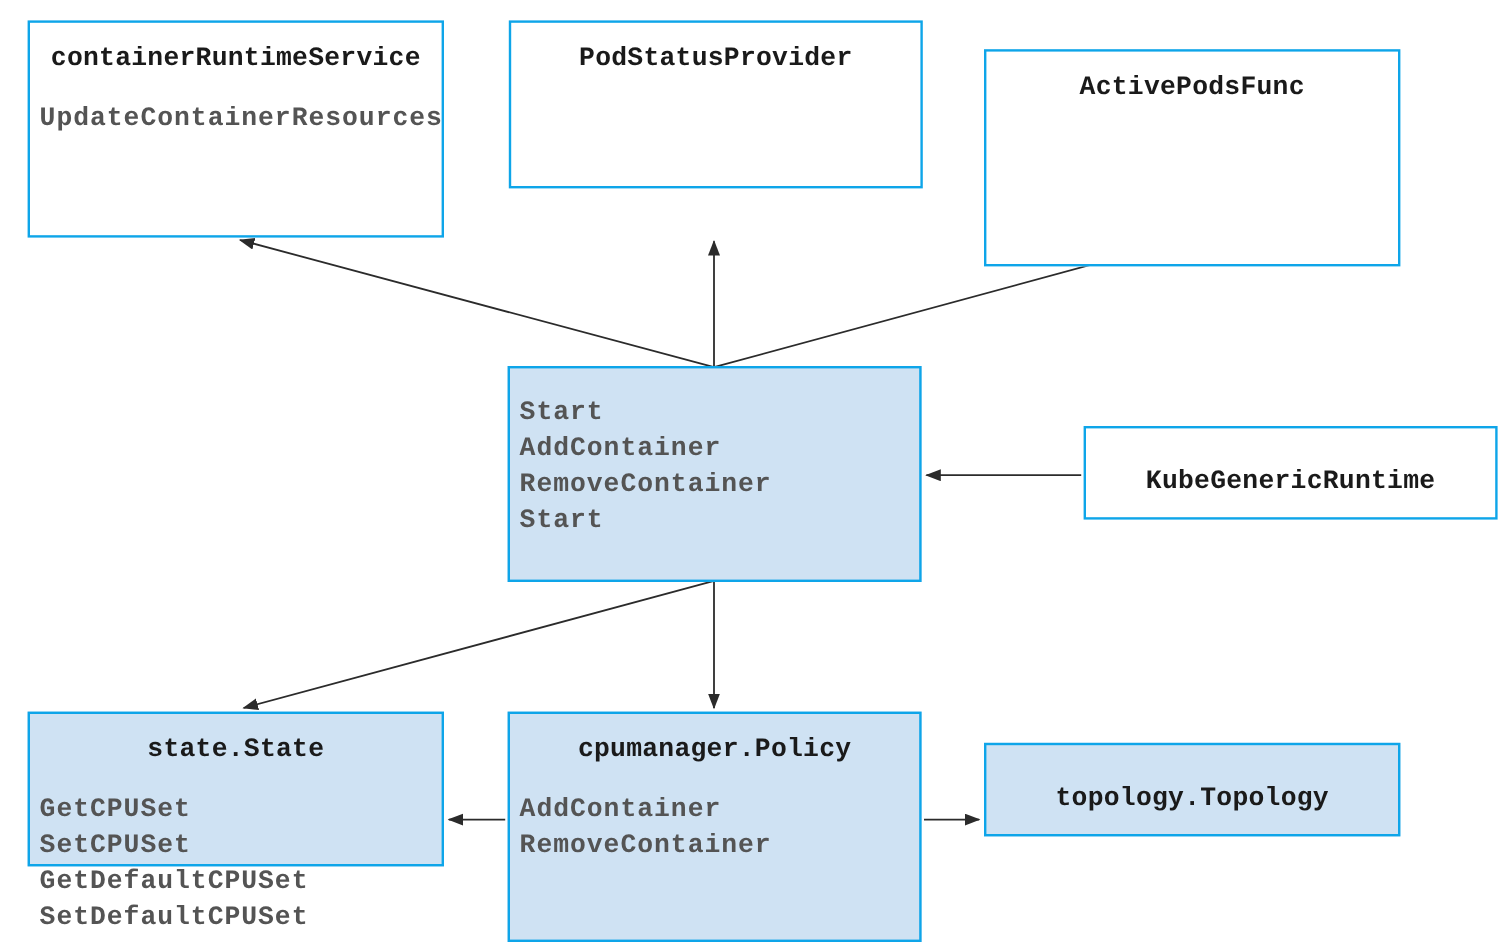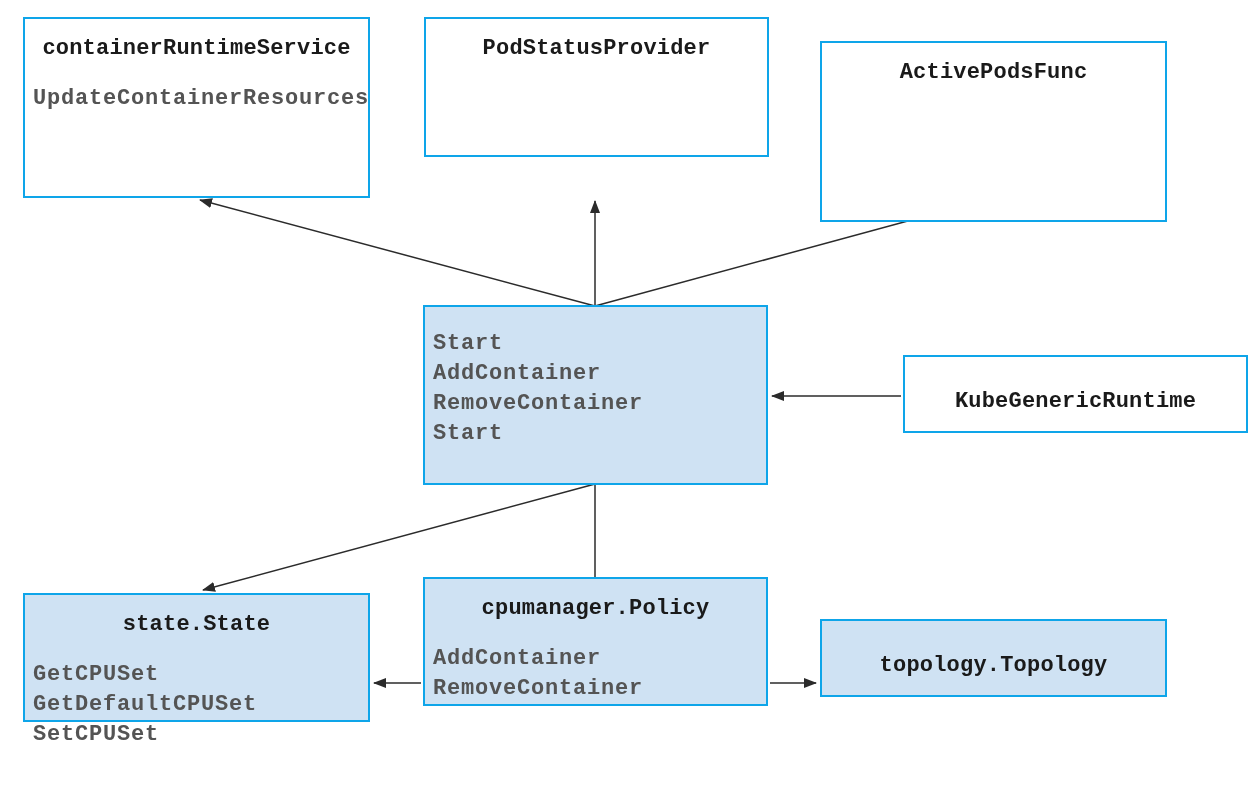--- a/index.html
+++ b/index.html
@@ -106,26 +106,27 @@
   </div>
 
   <div class="node compact" style="left:903px; top:355px; width:345px; height:78px;">
     <div class="node-title">KubeGenericRuntime</div>
   </div>
 
   <div class="node highlight" style="left:23px; top:593px; width:347px; height:129px;">
     <div class="node-title">state.State</div>
     <div class="node-methods">
       <div>GetCPUSet</div>
+      <div>SetCPUSet</div>
       <div>GetDefaultCPUSet</div>
-      <div>SetCPUSet</div>
+      <div>SetDefaultCPUSet</div>
     </div>
   </div>
 
-  <div class="node highlight" style="left:423px; top:577px; width:345px; height:129px;">
+  <div class="node highlight" style="left:423px; top:593px; width:345px; height:192px;">
     <div class="node-title">cpumanager.Policy</div>
     <div class="node-methods">
       <div>AddContainer</div>
       <div>RemoveContainer</div>
     </div>
   </div>
 
   <div class="node highlight compact" style="left:820px; top:619px; width:347px; height:78px;">
     <div class="node-title">topology.Topology</div>
   </div>

